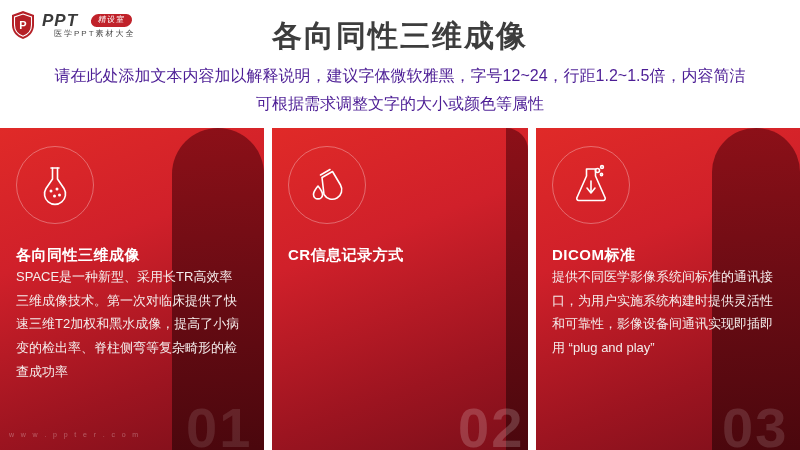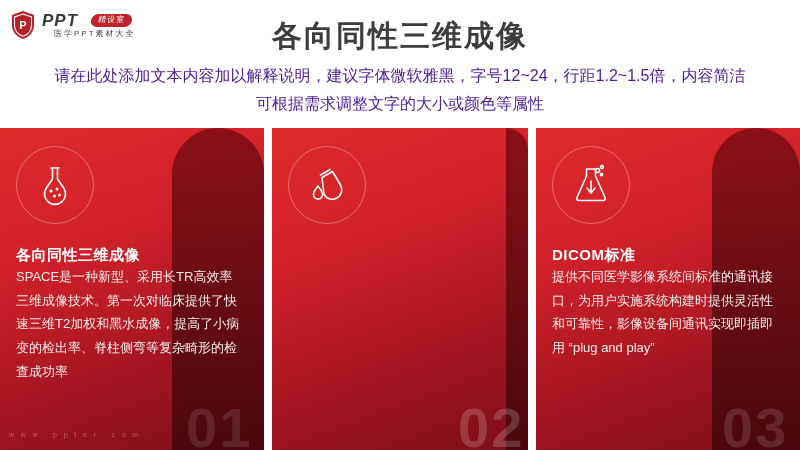--- a/index.html
+++ b/index.html
@@ -159,20 +159,21 @@
       <div class="icon-wrap">
         <svg width="40" height="40" viewBox="0 0 40 40">
           <g fill="none" stroke="#ffffff" stroke-width="1.6" stroke-linecap="round" stroke-linejoin="round">
             <path d="M13.5 10 L23 4.5"></path>
             <path d="M15 12.5 L25.5 6.5 L33.5 20 A9.5 9.5 0 0 1 17 29.5 Z"></path>
             <path d="M11 21 C11 21 6.5 26.5 6.5 29.4 A4.5 4.5 0 0 0 15.5 29.4
                      C15.5 26.5 11 21 11 21 Z"></path>
           </g>
         </svg>
       </div>
+      <div class="panel-head">CR信息记录方式</div>
     </div>
   </div>
 
   <div class="panel" style="left:536px; width:264px;">
     <div class="panel-bg"></div>
     <div class="panel-dark" style="width:88px;"></div>
     <div class="panel-num" style="left:186px; color:rgba(255,255,255,0.13);">03</div>
     <div class="panel-inner">
       <div class="icon-wrap">
         <svg width="38" height="42" viewBox="0 0 38 42">

